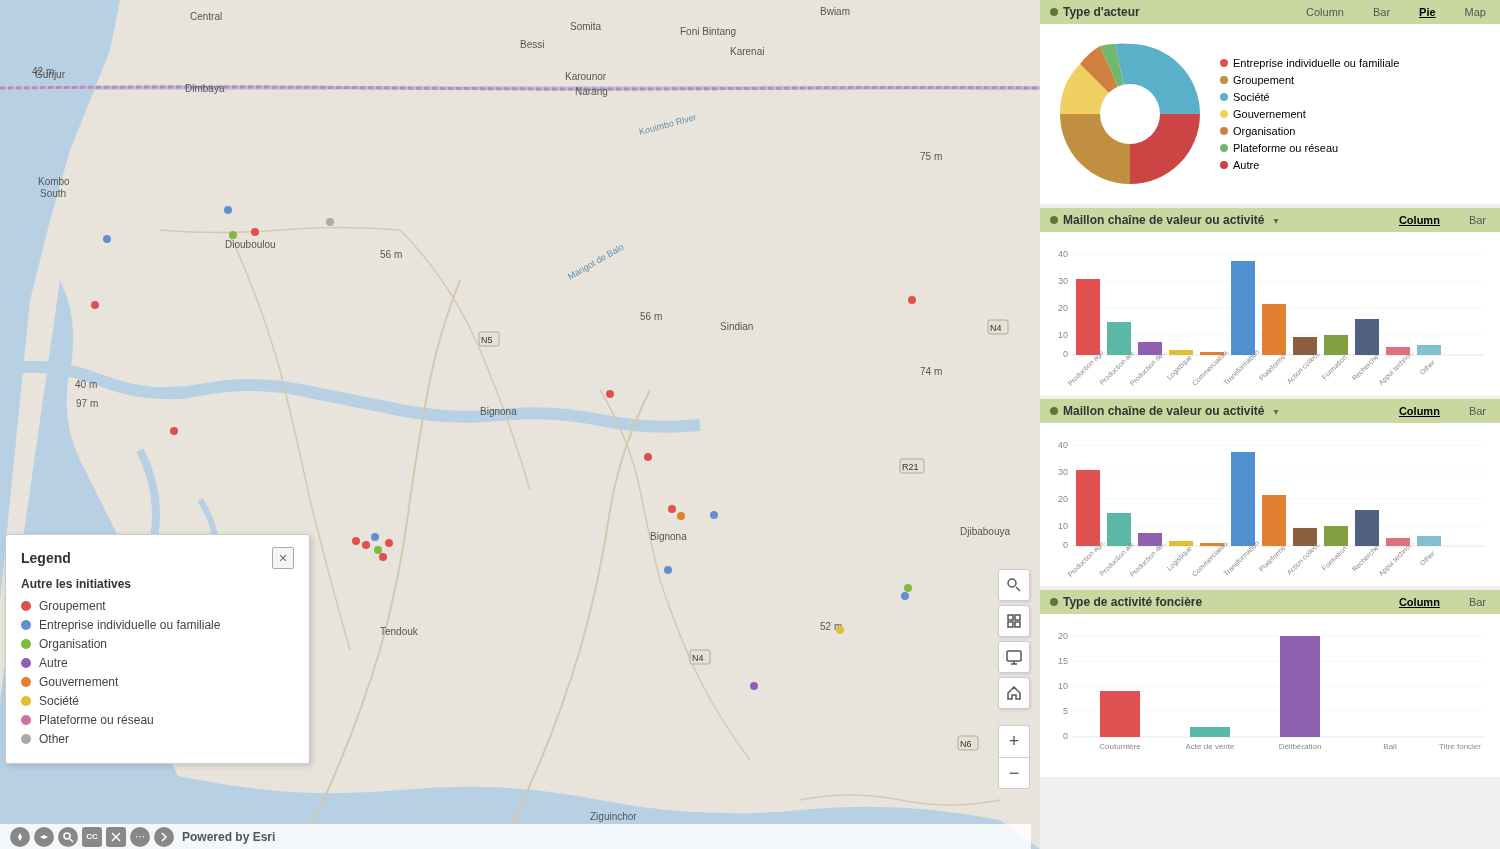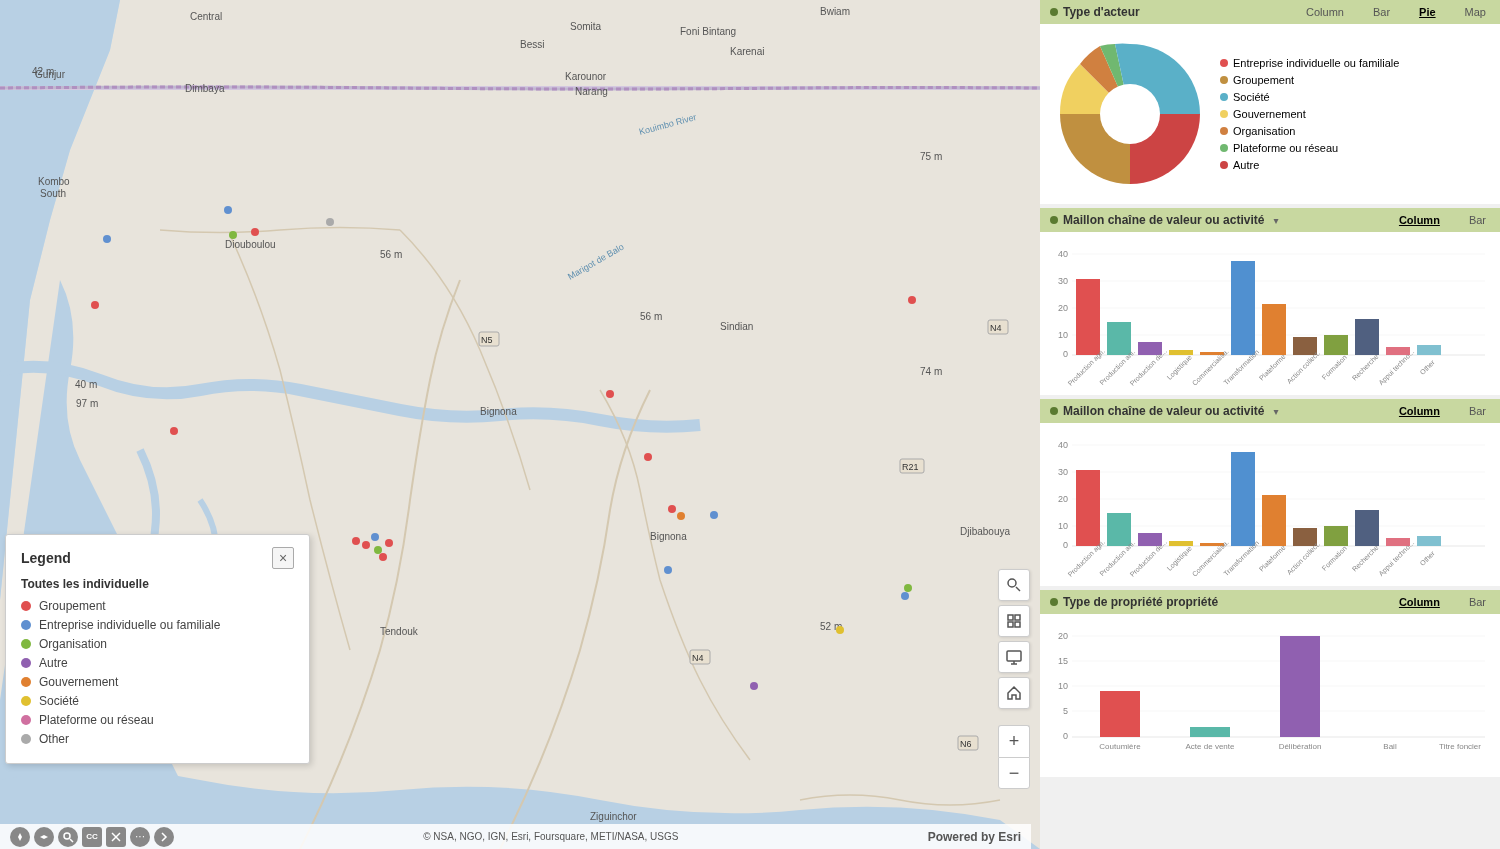--- a/index.html
+++ b/index.html
@@ -248,21 +248,21 @@
   <div class="map-dot" style="left:908px;top:588px;background:#80b840;"></div>
   <div class="map-dot" style="left:840px;top:630px;background:#e0c030;"></div>
   <div class="map-dot" style="left:754px;top:686px;background:#9060b0;"></div>
   <div class="map-dot" style="left:912px;top:300px;background:#e05050;"></div>
 
   <div class="legend-box">
     <div class="legend-header">
       <span class="legend-title">Legend</span>
       <div class="legend-close">×</div>
     </div>
-    <div class="legend-subtitle">Toutes les individuelle</div>
+    <div class="legend-subtitle">Autre les initiatives</div>
     <div class="legend-item">
       <div class="legend-dot" style="background:#e05050;"></div>
       <span>Groupement</span>
     </div>
     <div class="legend-item">
       <div class="legend-dot" style="background:#6090d0;"></div>
       <span>Entreprise individuelle ou familiale</span>
     </div>
     <div class="legend-item">
       <div class="legend-dot" style="background:#80b840;"></div>
@@ -353,21 +353,20 @@
       </div>
       <div class="bottom-icon" style="background:#888;border-radius:50%;">
         <span style="color:white;font-size:10px;">···</span>
       </div>
       <div class="bottom-icon" style="background:#888;border-radius:50%;">
         <svg width="12" height="12" viewBox="0 0 12 12">
             <path d="M4 2 L8 6 L4 10" stroke="white" stroke-width="1.5" fill="none"></path>
           </svg>
       </div>
     </div>
-    <span style="font-size:10px;color:#555;flex:1;text-align:center;">© NSA, NGO, IGN, Esri, Foursquare, METI/NASA, USGS</span>
     <span style="font-size:12px;color:#555;font-weight:bold;">Powered by Esri</span>
   </div>
 </div>
 
 <div id="right-panel">
 
   <div class="chart-section">
     <div class="chart-header">
       <div class="chart-header-left">
         <div class="chart-header-dot"></div>
@@ -549,21 +548,21 @@
         <rect x="367" y="103" width="24" height="10" fill="#80c0d0"></rect>
         <text x="379" y="127" font-size="7" fill="#888" text-anchor="middle" transform="rotate(-45,379,127)">Other</text>
       </svg>
     </div>
   </div>
 
   <div class="chart-section">
     <div class="chart-header">
       <div class="chart-header-left">
         <div class="chart-header-dot"></div>
-        <span class="chart-header-title">Type de propriété propriété</span>
+        <span class="chart-header-title">Type de activité foncière</span>
       </div>
       <div class="chart-header-buttons">
         <span class="chart-btn active">Column</span>
         <span class="chart-btn">Bar</span>
       </div>
     </div>
     <div class="bar-section">
       <svg width="440" height="145" viewBox="0 0 440 145">
 
         <text x="18" y="15" font-size="9" fill="#888" text-anchor="end">20</text>

